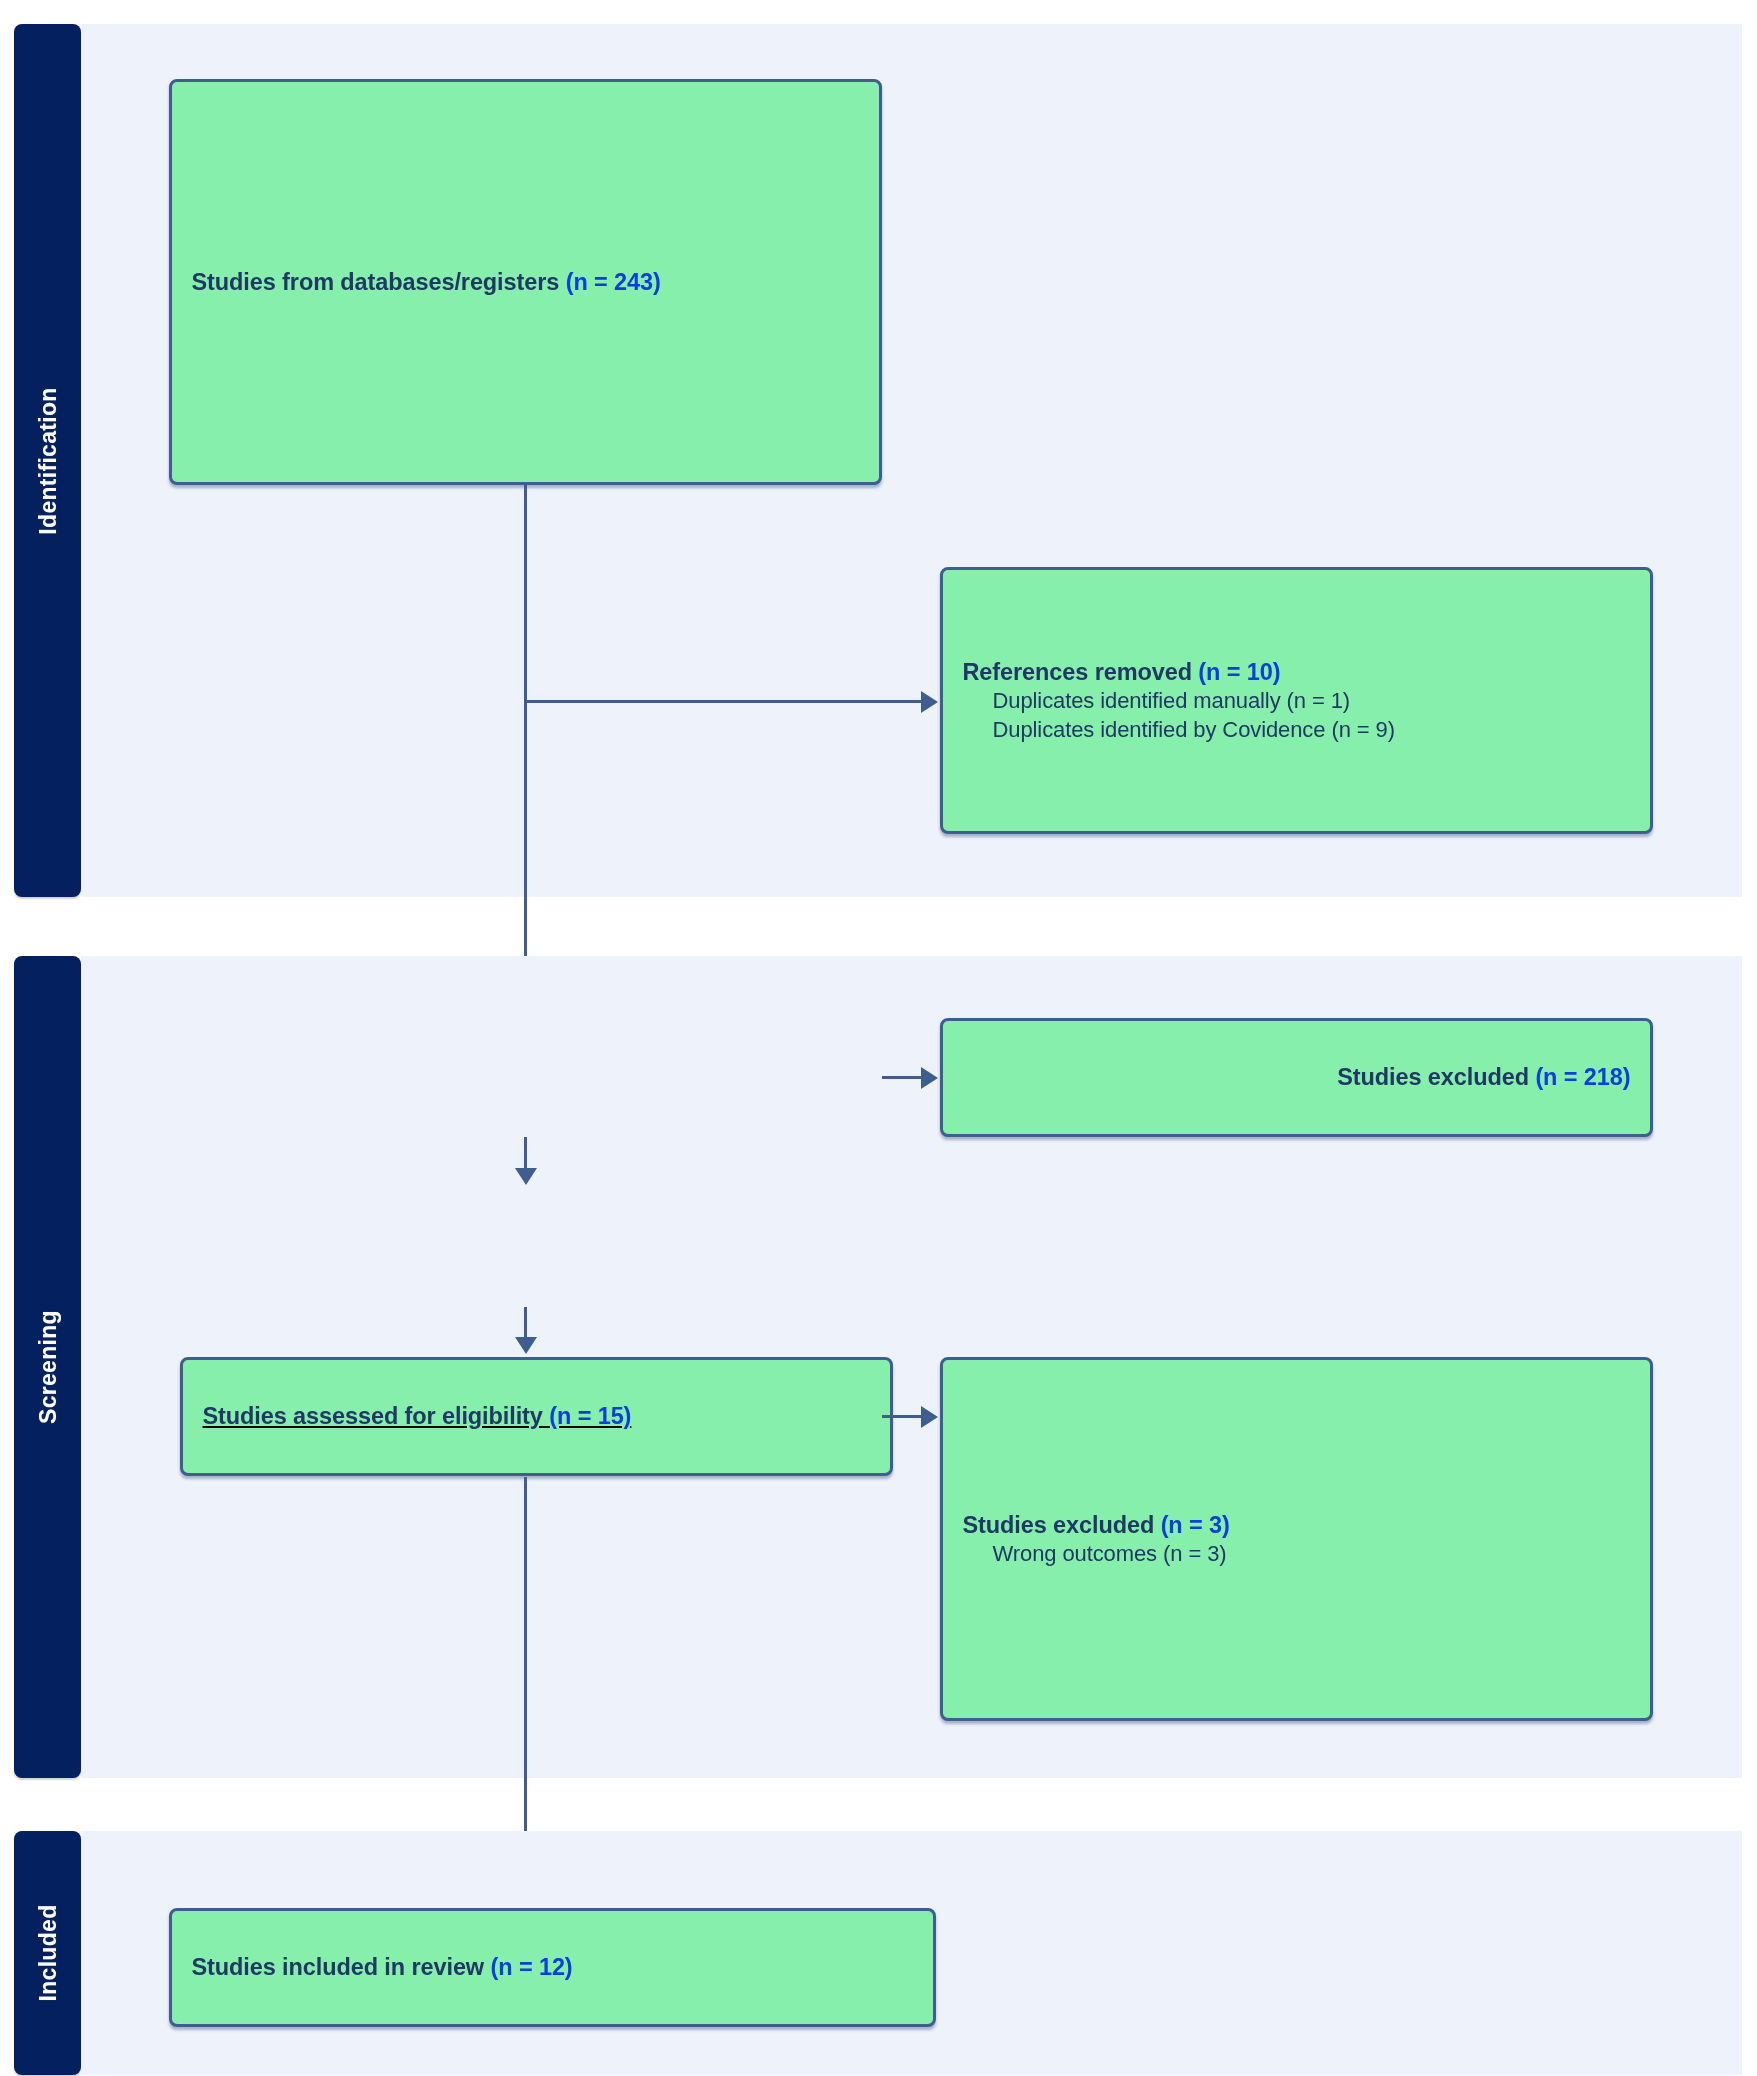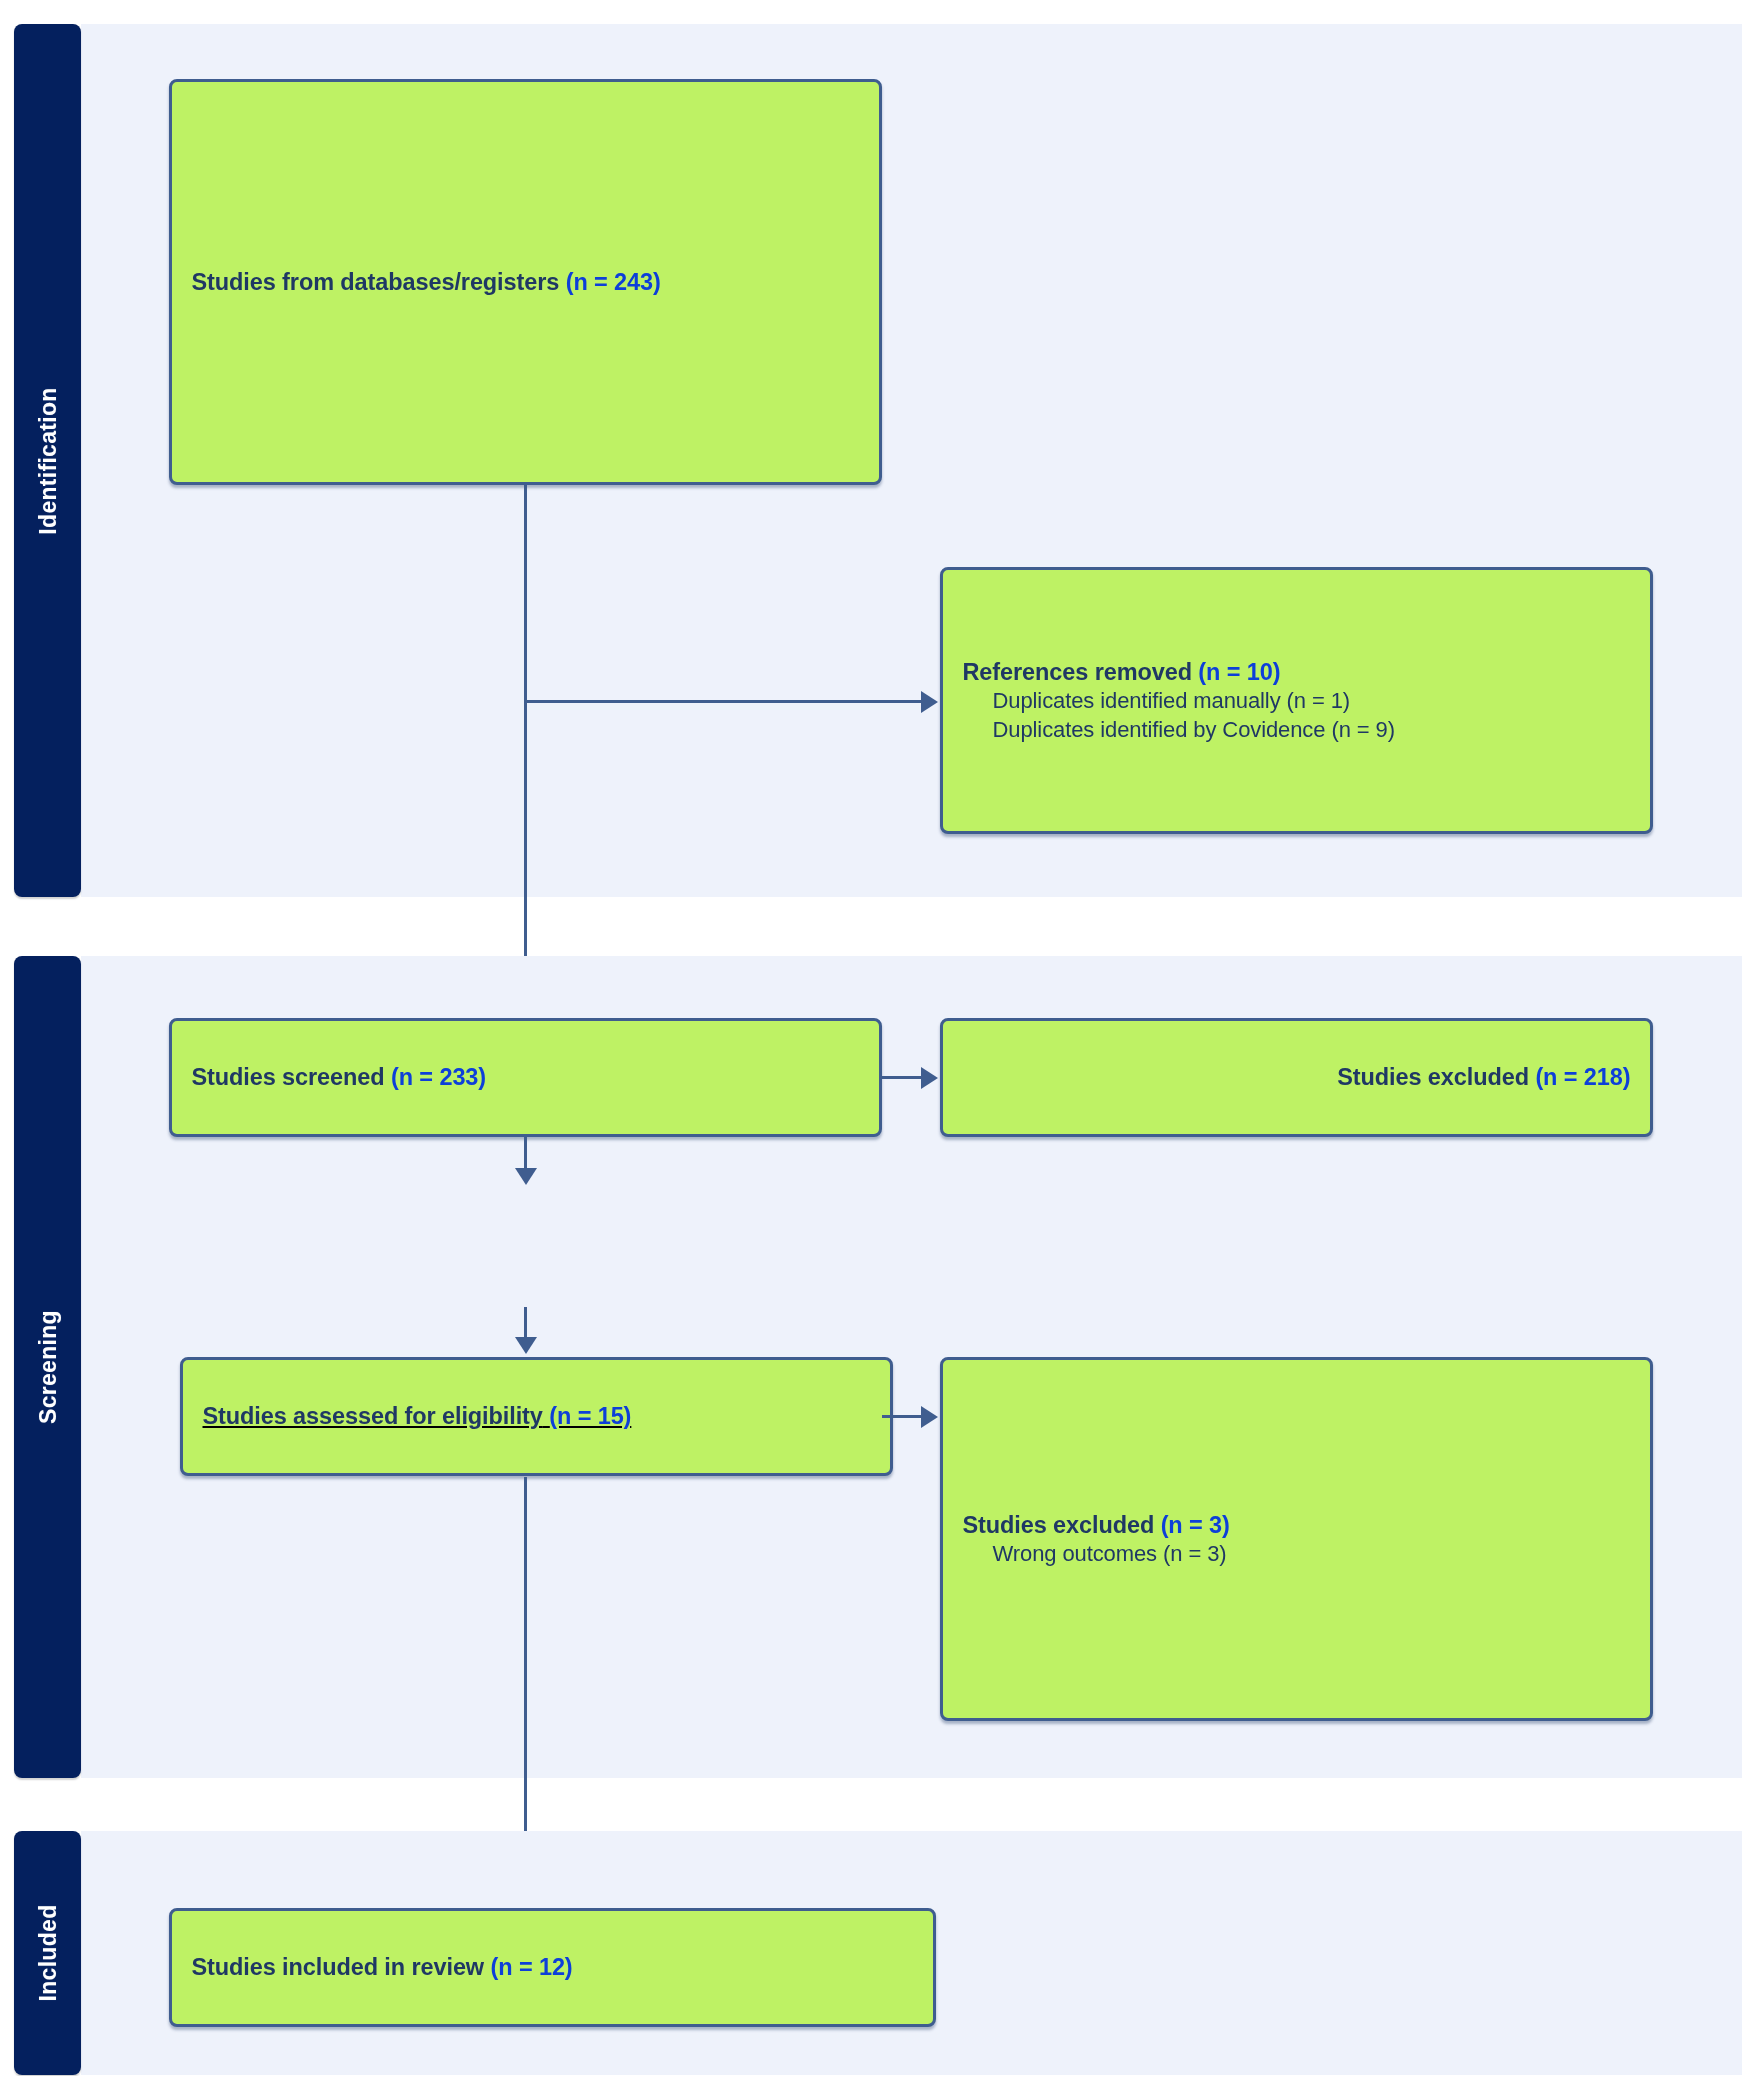--- a/index.html
+++ b/index.html
@@ -40,21 +40,21 @@
     text-shadow: 0 0 1.1px rgba(255,255,255,0.25);
   }
   .phase-panel {
     position: absolute;
     background: #eef2fb;
   }
 
   
   .flow-box {
     position: absolute;
-    background: #bef264;
+    background: #86efac;
     border: 3.4px solid #3f5d8f;
     border-radius: 8px;
     box-sizing: border-box;
     box-shadow: 0 2.9px 2.9px -0.6px rgba(31,56,100,0.35);
     display: flex;
     align-items: center;
   }
   .box-text {
     padding: 0 19.5px;
     font-size: 23.5px;
@@ -139,26 +139,20 @@
   <div class="arrow-down" style="left:515px; top:1000px;"></div>
 
   <div class="conn-h" style="left:524px; top:700px; width:398px;"></div>
   <div class="arrow-right" style="left:921px; top:691px;"></div>
 
   <div class="phase-panel" style="left:81px; top:956px; width:1661px; height:822px;"></div>
   <div class="phase-bar" style="left:14.3px; top:956px; width:67px; height:822px;">
     <span class="phase-bar-label">Screening</span>
   </div>
 
-  <div class="flow-box" style="left:169px; top:1018px; width:713px; height:119px;">
-    <div class="box-text">
-      <span>Studies screened</span>
-      <span class="count">(n = 233)</span>
-    </div>
-  </div>
 
   <div class="flow-box" style="left:940px; top:1018px; width:713px; height:119px;justify-content:flex-end;">
     <div class="box-text">
       <span>Studies excluded</span>
       <span class="count">(n = 218)</span>
     </div>
   </div>
 
   <div class="conn-h" style="left:882px; top:1076px; width:40px;"></div>
   <div class="arrow-right" style="left:921px; top:1067px;"></div>

